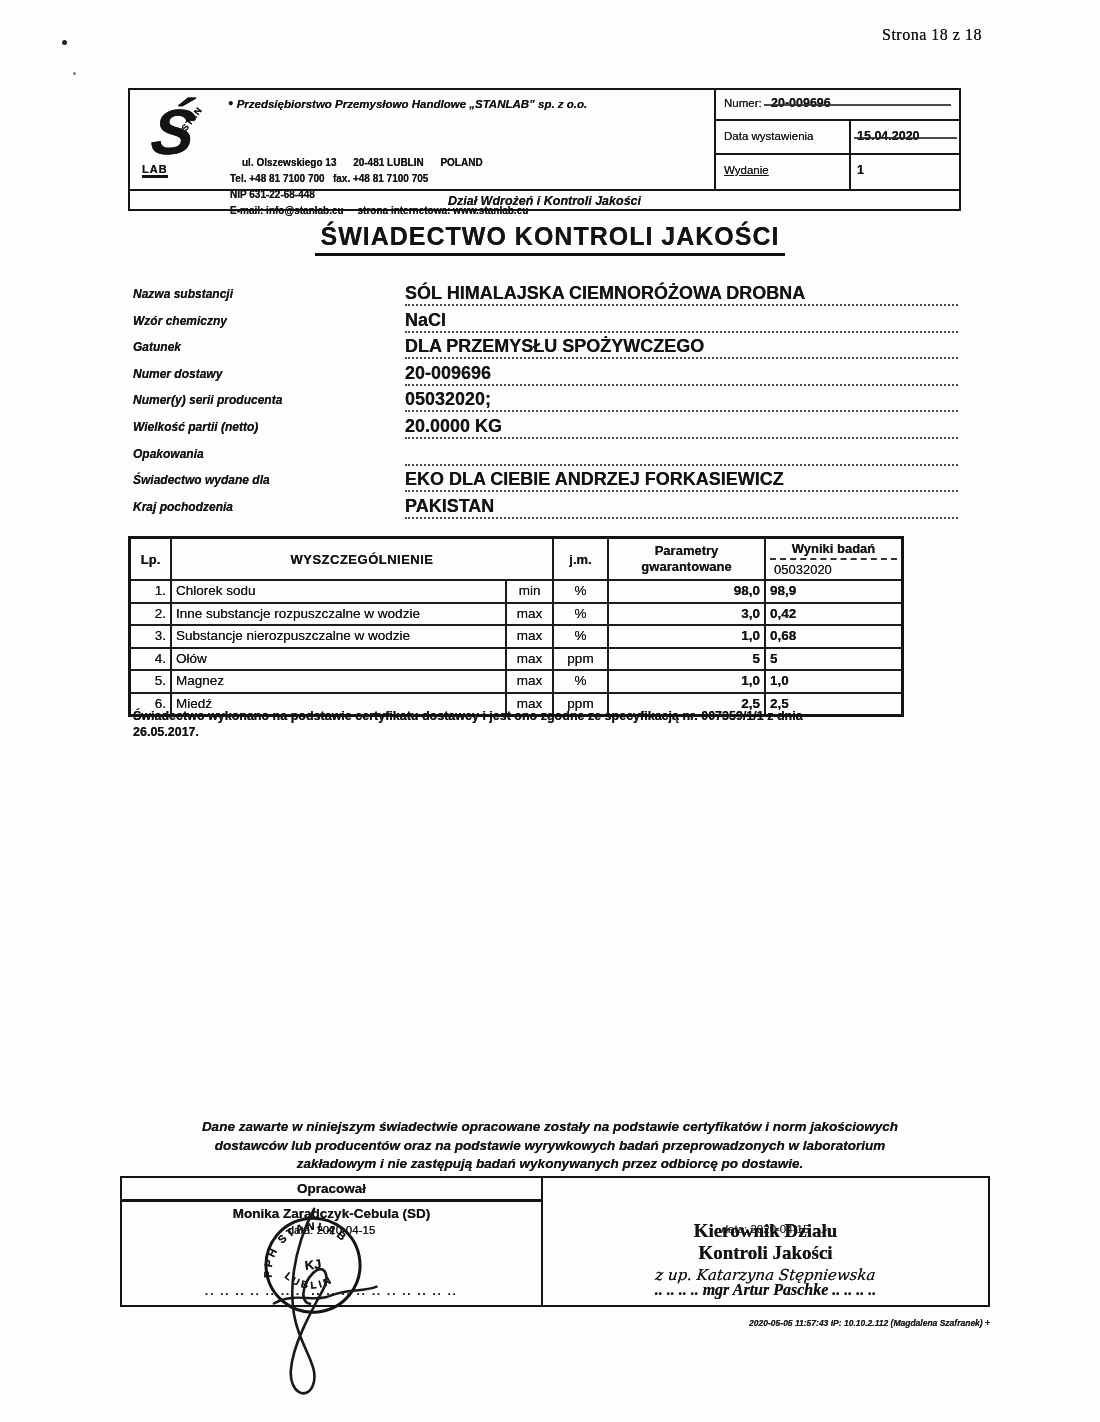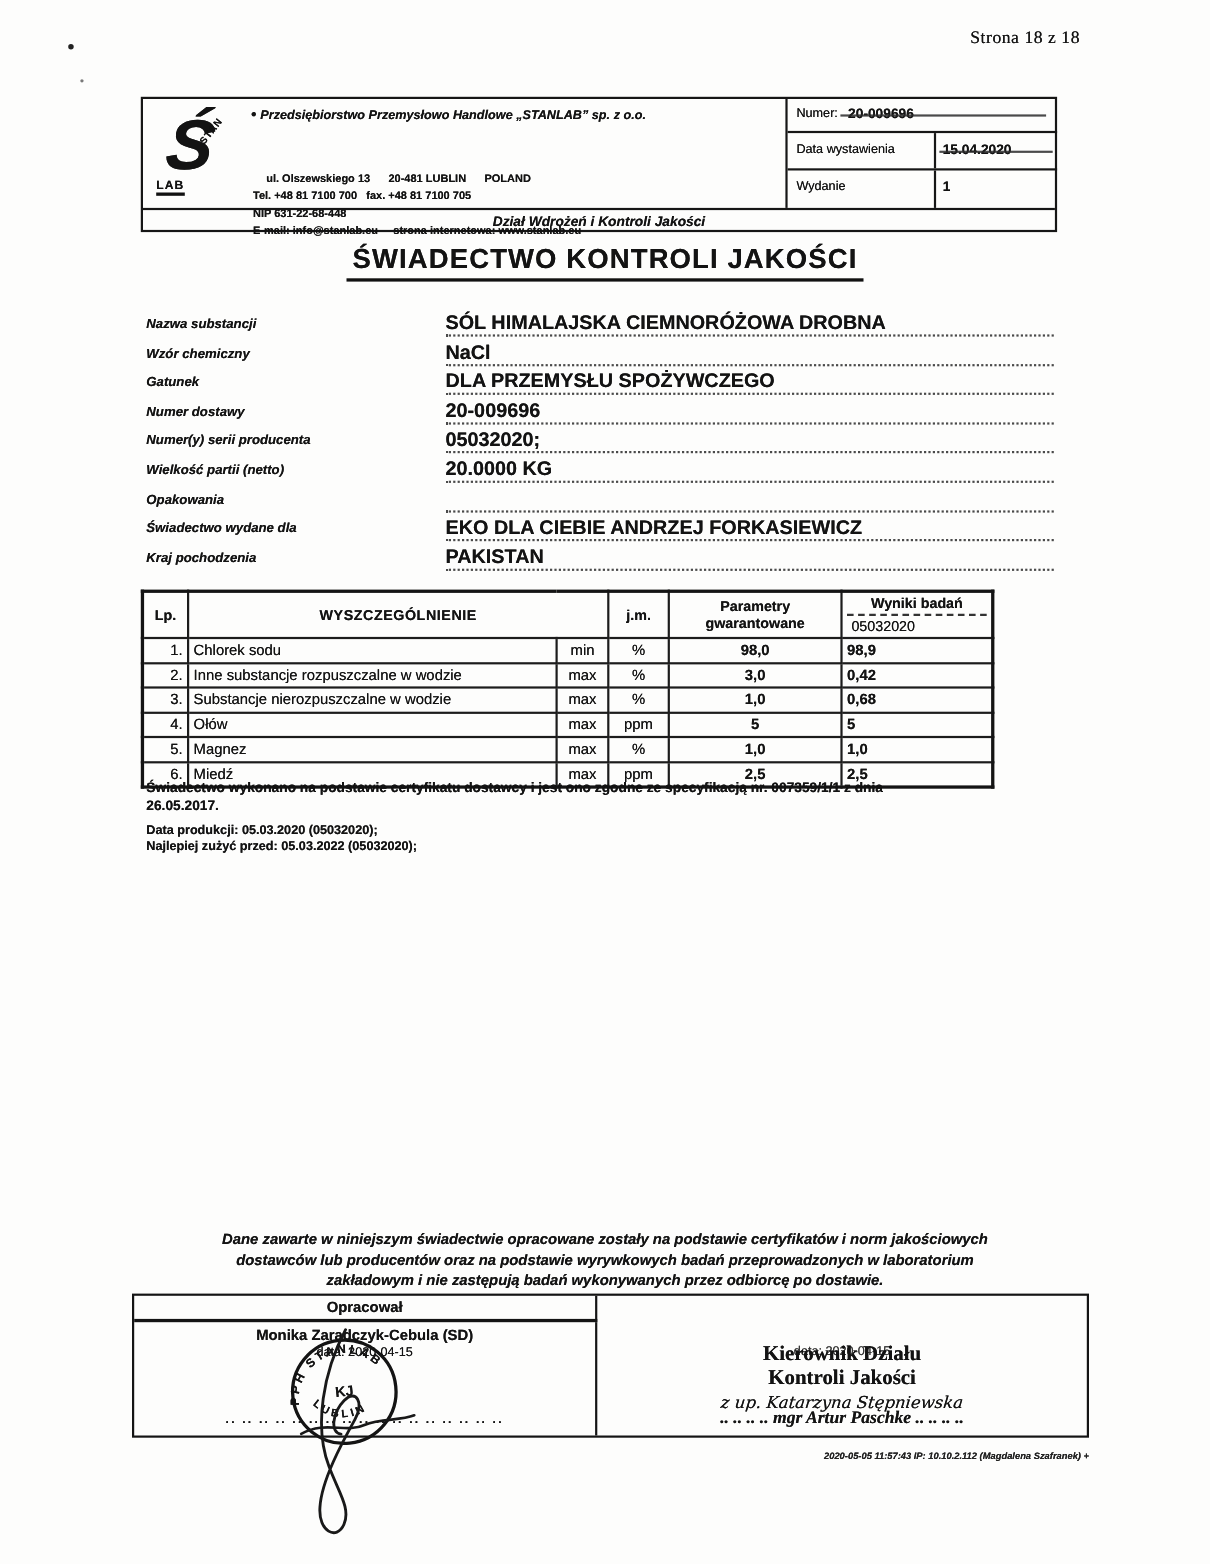--- a/index.html
+++ b/index.html
@@ -45,21 +45,21 @@
   .th-name{width:372px;font-weight:bold;text-align:center;letter-spacing:.5px;}
   .th-jm{width:45px;font-weight:bold;text-align:center;font-style:normal;}
   .th-param{width:147px;font-weight:bold;text-align:center;line-height:16px;}
   .th-wyniki{width:127px;padding:0;}
   .wyn-top{font-weight:bold;text-align:center;border-bottom:2px dashed #333;line-height:19px;font-size:13px;}
   .wyn-bot{font-weight:normal;text-align:left;padding-left:4px;line-height:19px;font-size:13px;}
   table.qc td{font-size:13.5px;height:20.5px;line-height:20.5px;}
   .td-lp{text-align:right;padding-right:2px;}
   .td-mm{text-align:center;}
   .td-jm{text-align:center;}
-  .td-param{text-align:center;font-weight:bold;}
+  .td-param{text-align:right;font-weight:bold;}
   .td-wyn{text-align:left;font-weight:bold;}
   
   .note{left:133px;top:708px;width:828px;font-size:12.5px;font-weight:bold;line-height:16px;}
   .prod{left:133px;top:748px;font-size:11.5px;font-weight:bold;line-height:15px;}
   
   .disc{left:100px;top:1118px;width:900px;text-align:center;font-size:13.5px;font-weight:bold;font-style:italic;line-height:18.5px;}
   
   .sig{left:120px;top:1176px;width:870px;height:131px;border:2.5px solid #141414;box-sizing:border-box;}
   .sig-hdr-l{position:absolute;left:0;top:0;width:421px;height:24px;border-right:2.5px solid #141414;border-bottom:3px solid #141414;box-sizing:border-box;text-align:center;font-size:13.5px;font-weight:bold;line-height:22px;}
   .sig-hdr-r{position:absolute;left:421px;top:0;right:0;height:24px;border-bottom:3px solid #141414;box-sizing:border-box;text-align:center;font-size:13.5px;font-weight:bold;line-height:22px;}
@@ -110,21 +110,21 @@
         <span class="hr-cell-val" style="left:55px;top:6px;">20-009696</span>
         <div class="scanline" style="left:48px;right:10px;top:14px;"></div>
       </div>
       <div class="hr-row" style="top:31px;height:34px;">
         <span class="hr-cell-label" style="top:9px;">Data wystawienia</span>
         <div class="hr-divider"></div>
         <span class="hr-cell-val" style="top:8px;">15.04.2020</span>
         <div class="scanline" style="left:138px;right:4px;top:16px;"></div>
       </div>
       <div class="hr-row" style="top:65px;height:34px;border-bottom:none;">
-        <span class="hr-cell-label" style="top:9px;">Wydanie</span>
+        <span class="hr-cell-label" style="top:9px;text-decoration:underline;">Wydanie</span>
         <div class="hr-divider"></div>
         <span class="hr-cell-val" style="top:8px;">1</span>
       </div>
     </div>
 
     <div class="dept-row">
       <span>Dział Wdrożeń i Kontroli Jakości</span>
     </div>
   </div>
 
@@ -233,24 +233,20 @@
       <td class="td-jm">ppm</td>
       <td class="td-param">2,5</td>
       <td class="td-wyn">2,5</td>
     </tr>
   </tbody>
     </table>
 
   <div class="abs note">
     <div>Świadectwo wykonano na podstawie certyfikatu dostawcy i jest ono zgodne ze specyfikacją nr. 007359/1/1 z dnia</div>
     <div>26.05.2017.</div>
-  </div>
-  <div class="abs prod">
-    <div>Data produkcji: 05.03.2020 (05032020);</div>
-    <div>Najlepiej zużyć przed: 05.03.2022 (05032020);</div>
   </div>
 
   <div class="abs disc">
     <div>Dane zawarte w niniejszym świadectwie opracowane zostały na podstawie certyfikatów i norm jakościowych</div>
     <div>dostawców lub producentów oraz na podstawie wyrywkowych badań przeprowadzonych w laboratorium</div>
     <div>zakładowym i nie zastępują badań wykonywanych przez odbiorcę po dostawie.</div>
   </div>
 
   <div class="abs sig">
     <div class="sig-hdr-l">Opracował</div>

